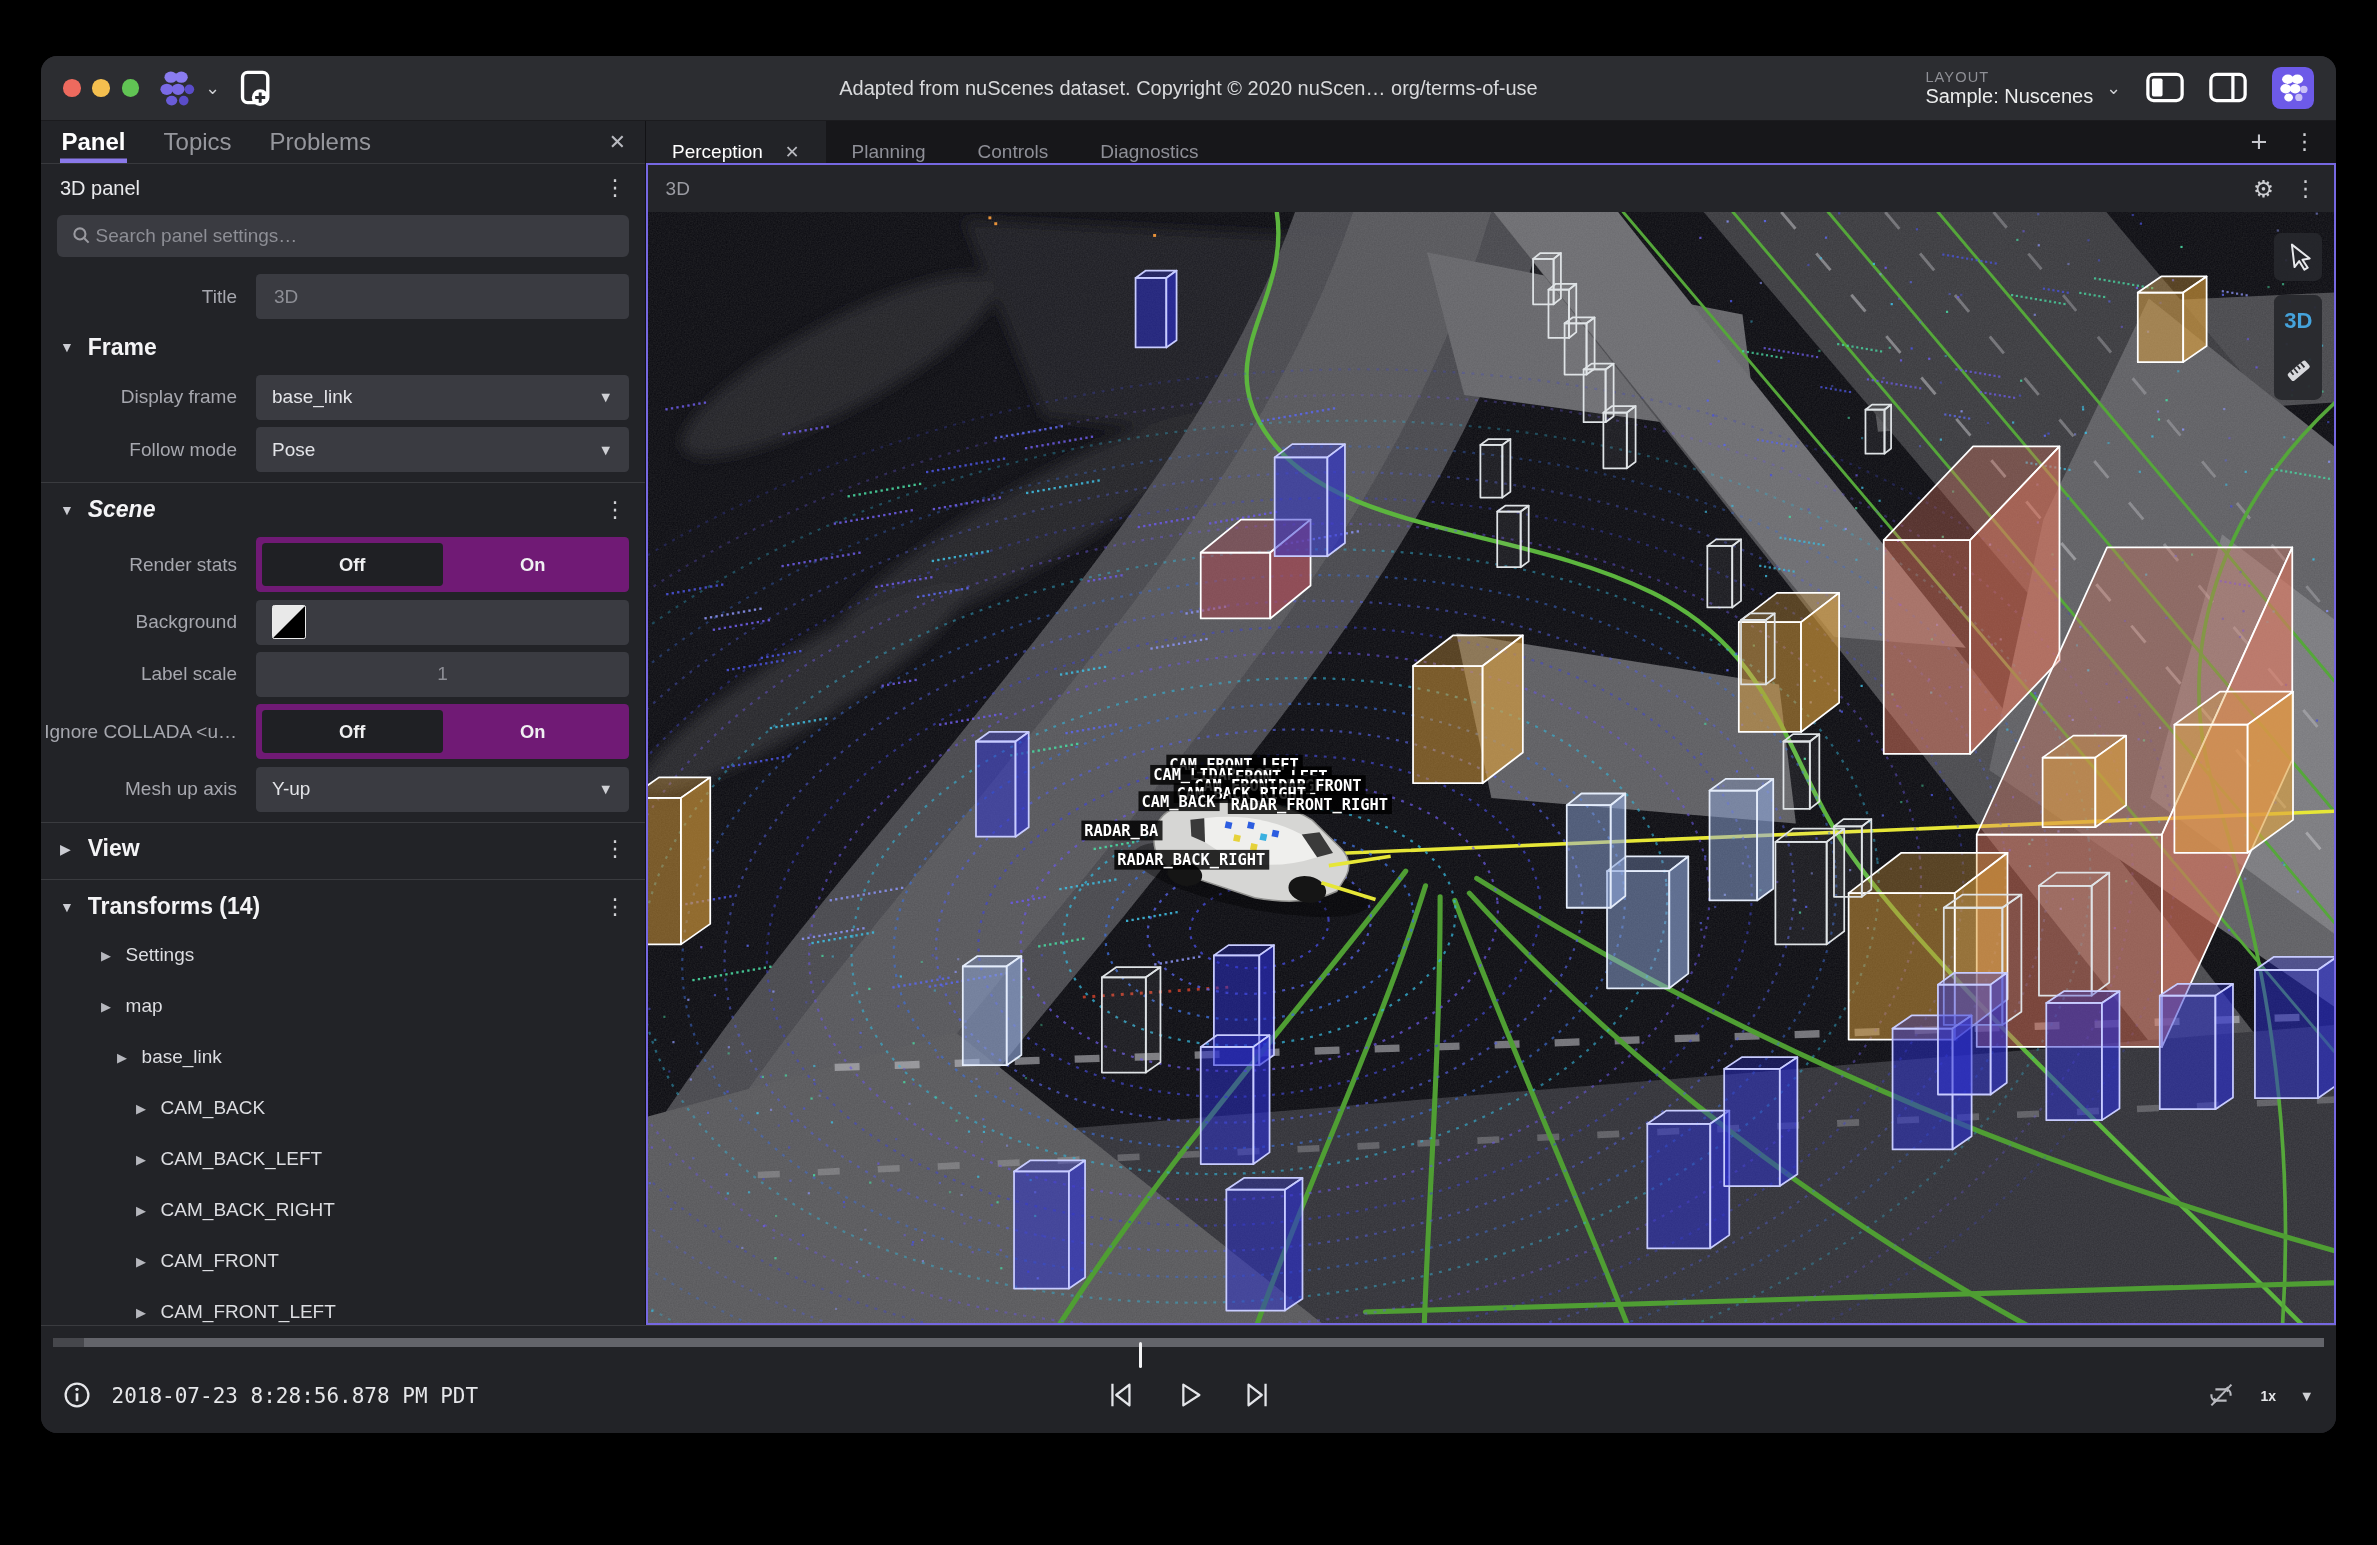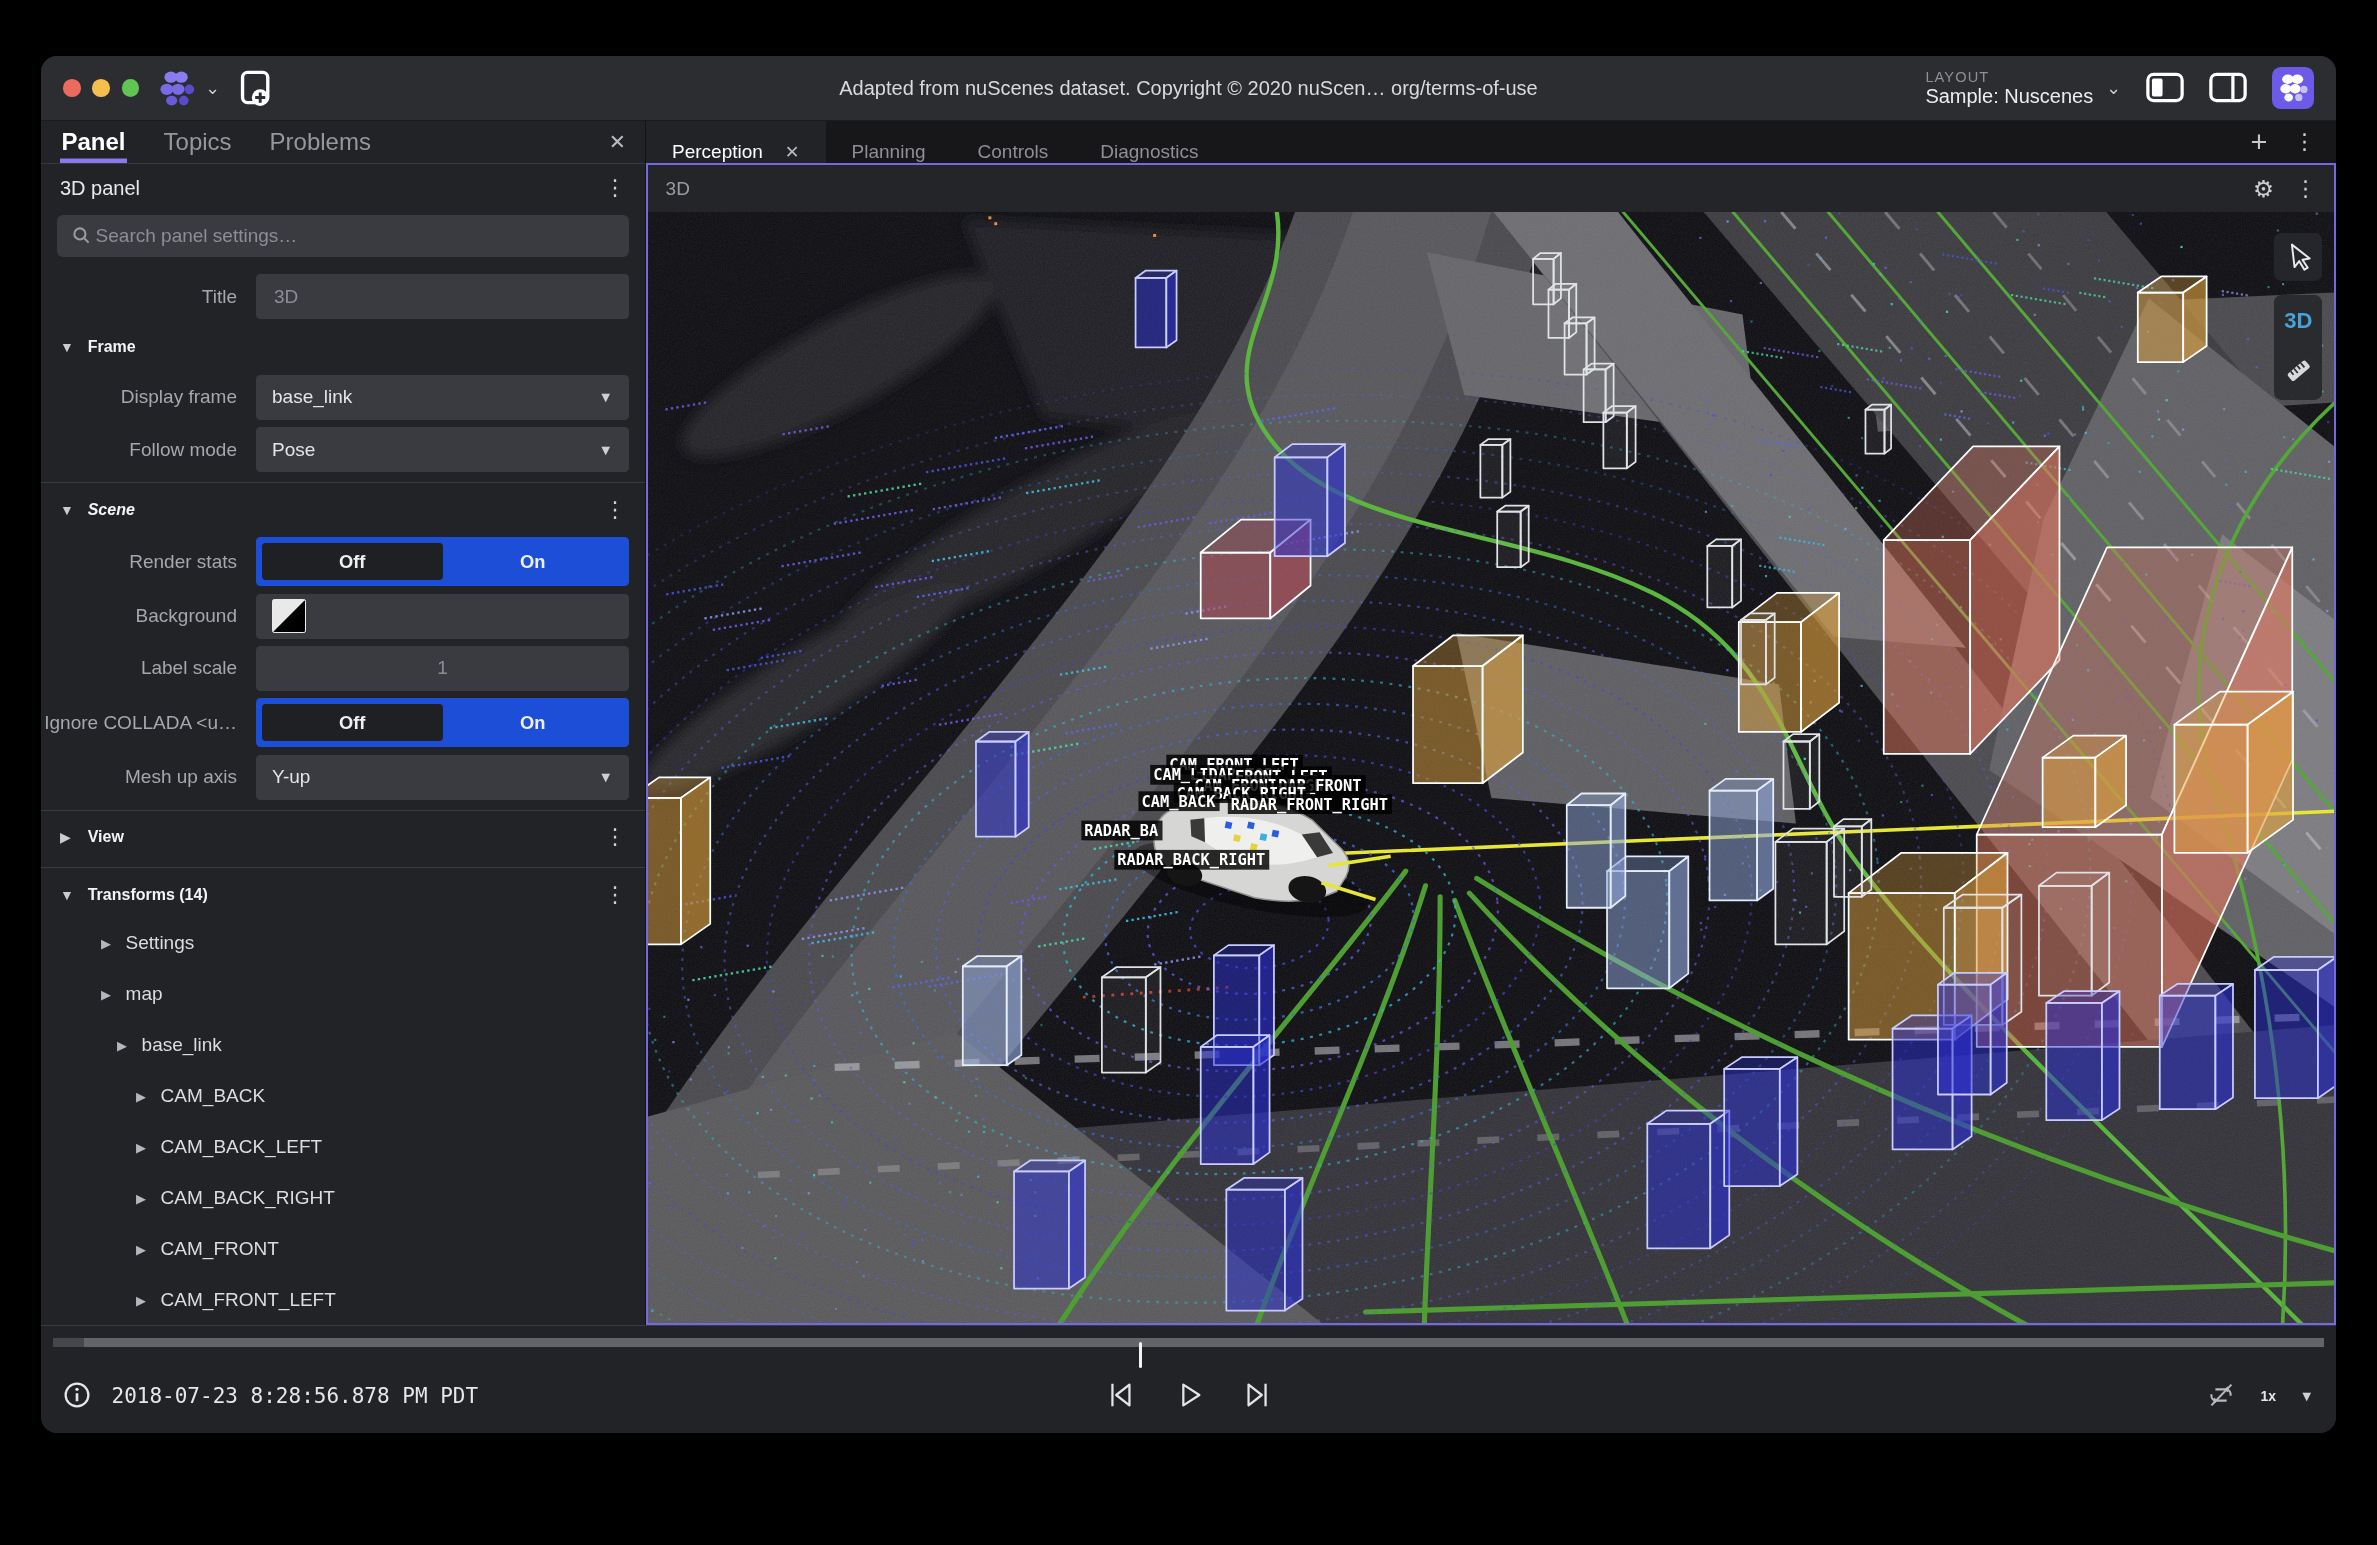--- a/index.html
+++ b/index.html
@@ -36,30 +36,30 @@
   .frow{display:flex;align-items:center;margin:7.3px 16px 7.3px 0;}
   .flabel{width:196px;flex:0 0 auto;text-align:right;color:#a6a7ae;font-size:19px;padding-right:19px;
           white-space:nowrap;overflow:hidden;}
   .fctl{flex:1;min-width:0;}
   .field{height:45px;background:#3a3b41;border-radius:4.4px;display:flex;align-items:center;
          padding:0 16px;color:#e3e4e8;font-size:19px;}
   .field input{background:transparent;border:0;outline:0;color:#e3e4e8;font-size:19px;width:100%;font-family:inherit;}
   .field input::placeholder{color:#8d8e95;}
   .select{justify-content:space-between;}
   .caret{color:#cfd0d4;font-size:14.6px;}
-  .toggle{height:49px;background:#1d4ed8;border-radius:4.4px;display:flex;padding:6px;box-sizing:border-box;}
+  .toggle{height:55px;background:#701a75;border-radius:4.4px;display:flex;padding:6px;box-sizing:border-box;}
   .tg{flex:1;display:flex;align-items:center;justify-content:center;font-size:18.3px;font-weight:700;
       color:#f0f0f2;border-radius:3.7px;}
   .tg.active{background:#1f2024;}
   .num{justify-content:center;color:#8d8e95;}
   .swatch{width:32px;height:32px;border:1.5px solid #ececec;border-radius:2.2px;
           background:linear-gradient(135deg,#e9e9e9 49%,#000 51%);}
   .section{display:flex;align-items:center;min-height:41px;padding:0 19px;gap:11.7px;margin-top:5.9px;}
   .sec-arrow{color:#cbccd2;font-size:14px;width:16px;}
-  .sec-title{color:#f4f4f6;font-size:16px;font-weight:700;}
+  .sec-title{color:#f4f4f6;font-size:23px;font-weight:700;}
   .divider{height:0.7px;background:#3a3b3f;margin-top:10.2px;}
   .tree{padding-top:2.9px;}
   .titem{display:flex;align-items:center;height:51px;gap:14.6px;font-size:19px;color:#dcdde1;}
   .titem .tarrow{color:#b6b7bd;font-size:13px;}
   .ind-a{padding-left:60px;} .ind-b{padding-left:76px;} .ind-c{padding-left:95px;}
   
   .main{flex:1;display:flex;flex-direction:column;background:#151518;min-width:0;}
   .main-tabs{height:42px;flex:0 0 auto;display:flex;align-items:stretch;background:#17171a;}
   .mtab{display:flex;align-items:flex-end;gap:22px;padding:0 26px;font-size:19px;color:#8e8f97;}
   .mtab.active{background:#222327;color:#fff;}

